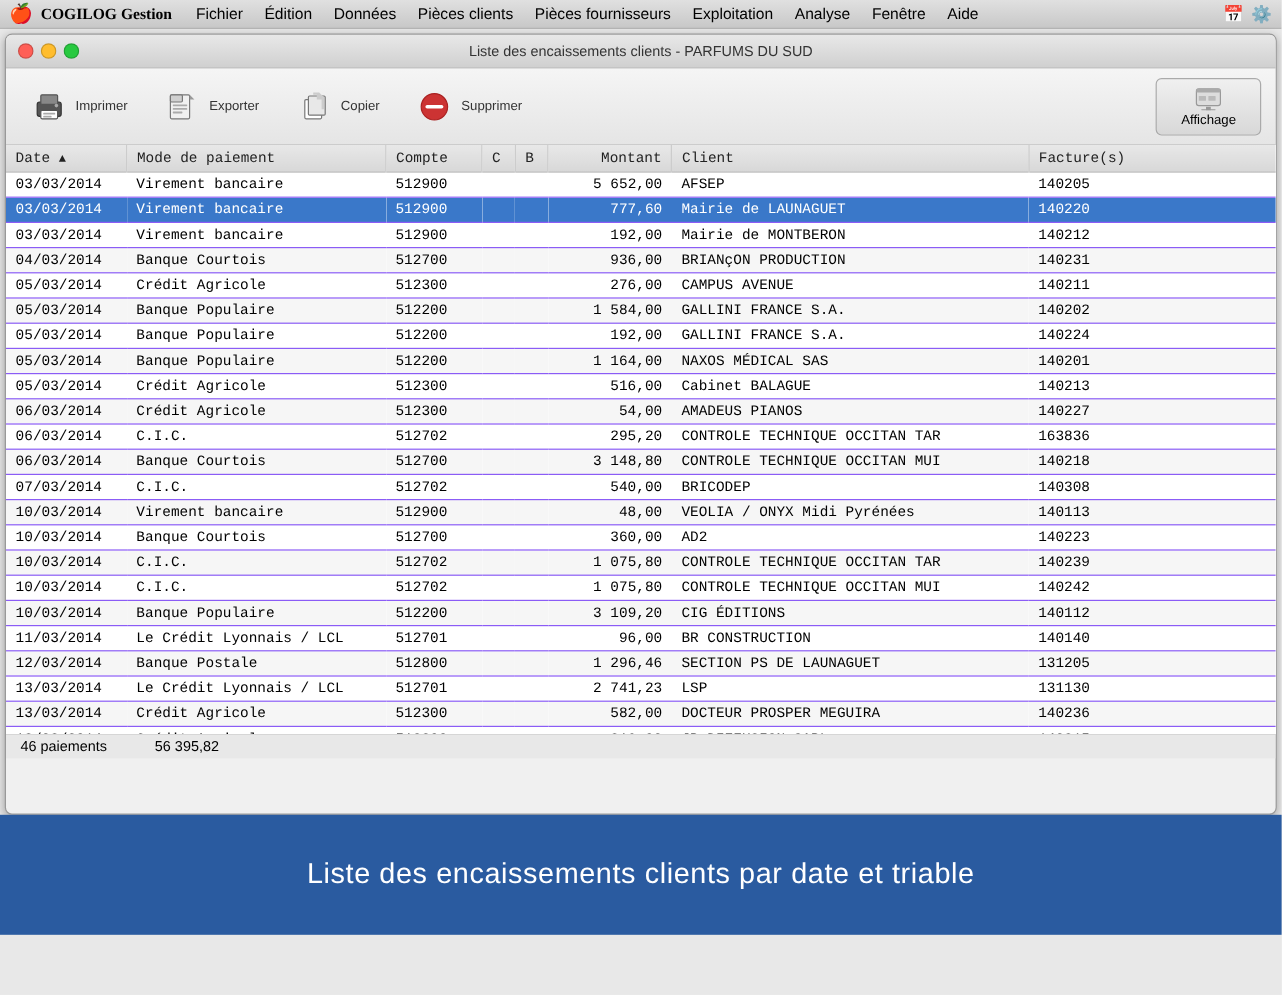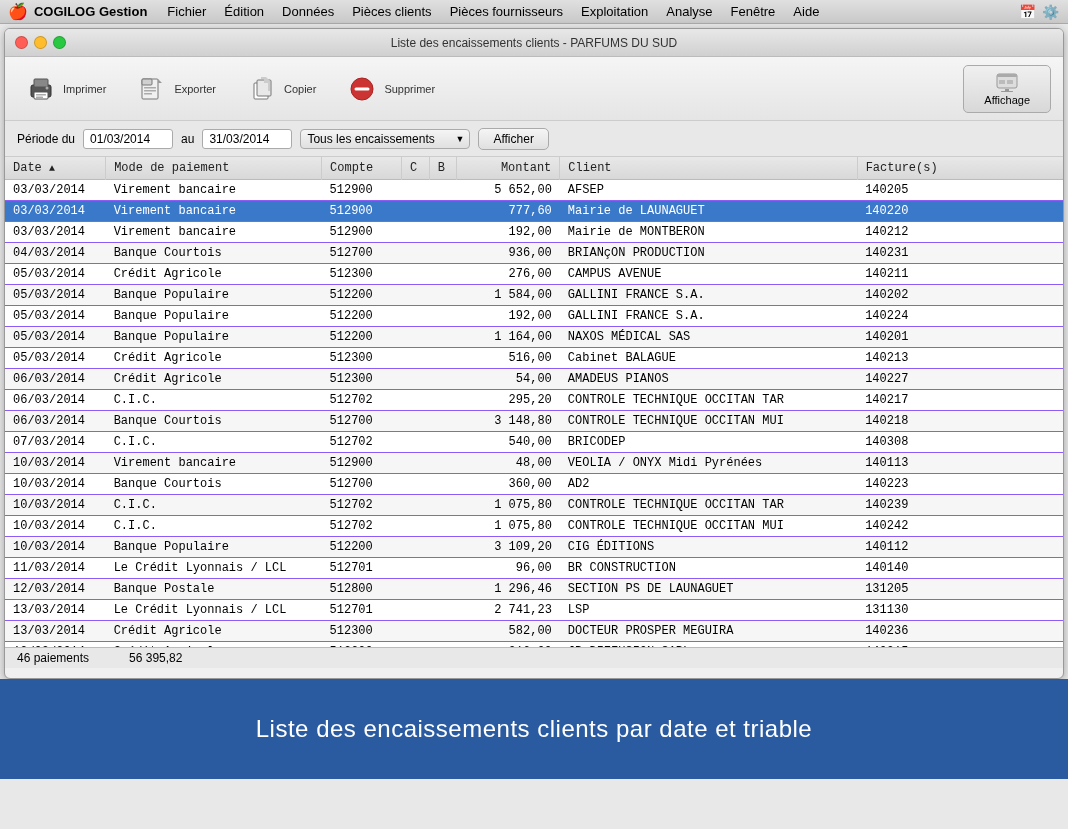--- a/index.html
+++ b/index.html
@@ -208,21 +208,21 @@
     
     #table-container::-webkit-scrollbar { width: 14px; }
     #table-container::-webkit-scrollbar-track { background: #f0f0f0; }
     #table-container::-webkit-scrollbar-thumb { background: #bbb; border-radius: 7px; border: 2px solid #f0f0f0; }
   </style>
 </head>
 <body>
 
 <div id="menubar">
   <span style="font-size:16px; margin-right:4px;">🍎</span>
-  <span style="font-weight:bold; margin-right:10px;">COGILOG Gestion</span>
+  <span style="font-weight:bold; margin-right:10px;font-family:Liberation Serif, serif;">COGILOG Gestion</span>
   <span class="menu-item">Fichier</span>
   <span class="menu-item">Édition</span>
   <span class="menu-item">Données</span>
   <span class="menu-item">Pièces clients</span>
   <span class="menu-item">Pièces fournisseurs</span>
   <span class="menu-item">Exploitation</span>
   <span class="menu-item">Analyse</span>
   <span class="menu-item">Fenêtre</span>
   <span class="menu-item">Aide</span>
   <div class="right-icons">
@@ -296,34 +296,20 @@
           <rect x="4" y="8" width="6" height="4" rx="0.5" fill="#bbb"></rect>
           <rect x="12" y="8" width="6" height="4" rx="0.5" fill="#bbb"></rect>
           <rect x="10" y="17" width="4" height="3" rx="0" fill="#999"></rect>
           <rect x="6" y="19" width="12" height="1" rx="0.5" fill="#999"></rect>
         </svg>
         <span>Affichage</span>
       </div>
     </div>
   </div>
 
-  <div id="filterbar">
-    <label>Période du</label>
-    <input type="text" value="01/03/2014" style="">
-    <label>au</label>
-    <input type="text" value="31/03/2014" style="">
-    <div class="select-wrap">
-      <select>
-        <option>Tous les encaissements</option>
-        <option>Encaissements reçus</option>
-        <option>Encaissements en attente</option>
-      </select>
-    </div>
-    <button>Afficher</button>
-  </div>
 
   <div id="table-container" style="height: 490px; font-family: Liberation Mono, monospace;">
     <table>
       <thead>
         <tr>
           <th style="width:80px;">Date <span style="font-size:10px;">▲</span></th>
           <th style="width:160px;">Mode de paiement</th>
           <th style="width:70px;">Compte</th>
           <th style="width:20px;">C</th>
           <th style="width:20px;">B</th>
@@ -434,21 +420,21 @@
       <td>140227</td>
     </tr>
           <tr>
       <td>06/03/2014</td>
       <td>C.I.C.</td>
       <td>512702</td>
       <td></td>
       <td></td>
       <td class="num">295,20</td>
       <td>CONTROLE TECHNIQUE OCCITAN TAR</td>
-      <td>140217</td>
+      <td>163836</td>
     </tr>
           <tr>
       <td>06/03/2014</td>
       <td>Banque Courtois</td>
       <td>512700</td>
       <td></td>
       <td></td>
       <td class="num">3 148,80</td>
       <td>CONTROLE TECHNIQUE OCCITAN MUI</td>
       <td>140218</td>

